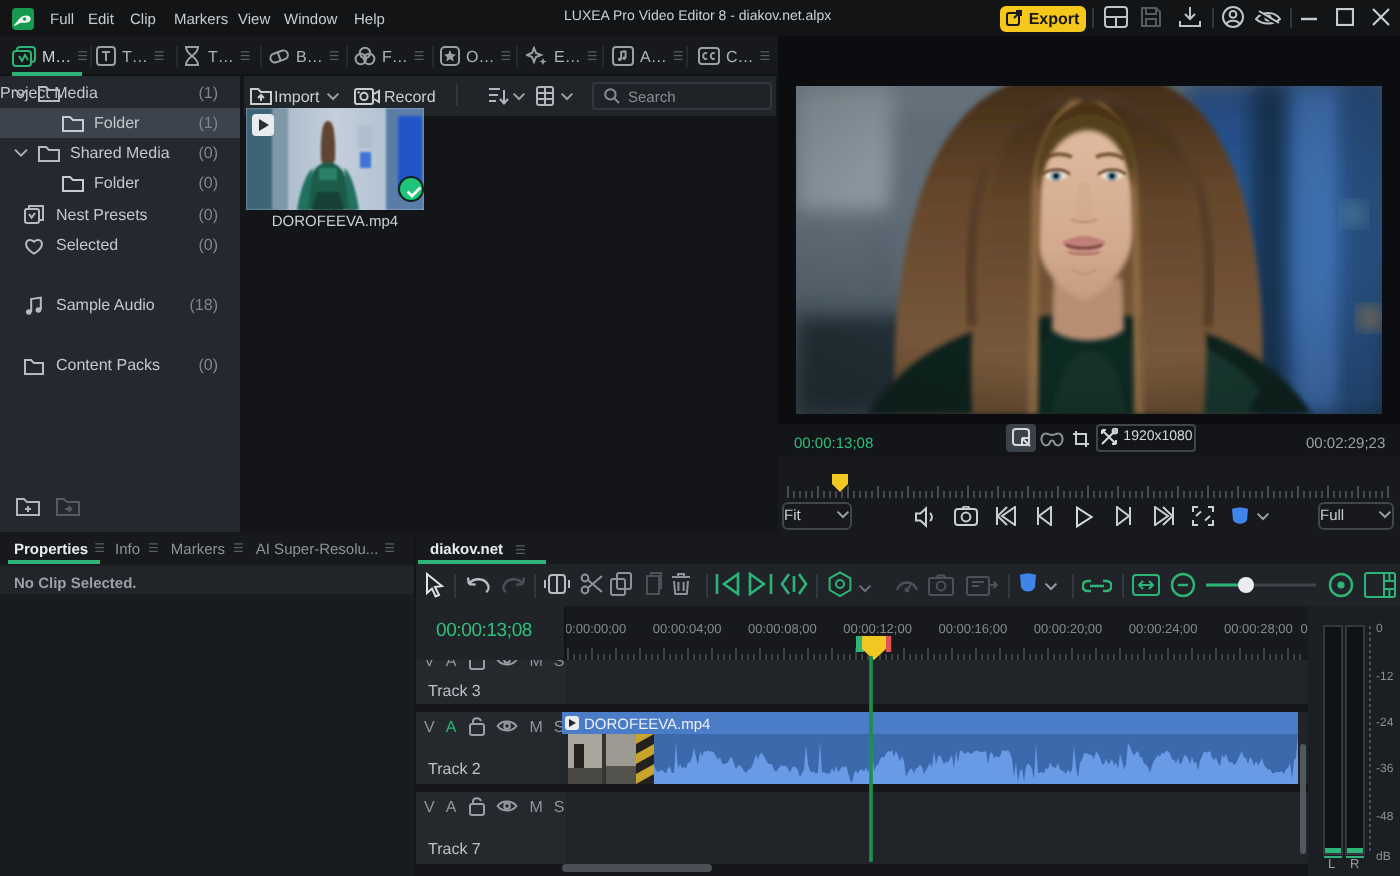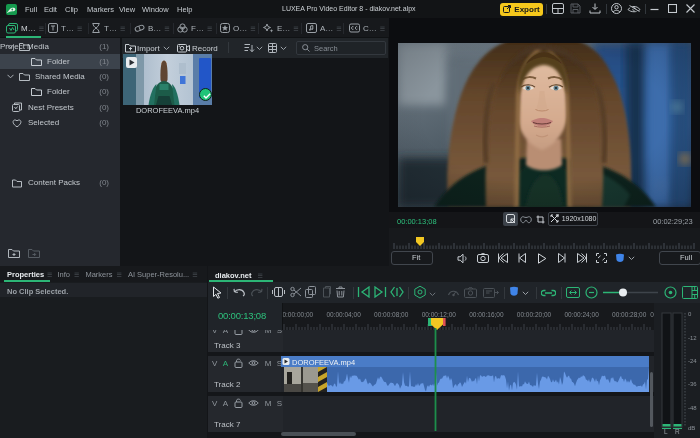--- a/index.html
+++ b/index.html
@@ -36,21 +36,21 @@
 #preview{left:389px;top:18px;width:311px;height:248px;background:#0c0d10;}
 #pvtabbar{left:0;top:0;width:311px;height:20px;background:#17191c;display:flex;align-items:center;}
 #video{left:9px;top:25px;width:293px;height:164px;background:#000;}
 #inforow{left:0;top:194px;width:311px;height:16px;background:#141518;}
 #tc-l{left:8px;top:199px;font-size:7.5px;color:#2dc07c;}
 #tc-r{left:264px;top:199px;font-size:7.5px;color:#9aa0a6;}
 #segctl{left:114px;top:194px;height:14px;display:flex;}
 #resbtn{left:159px;top:193.5px;width:50px;height:14px;border:1px solid #41464d;border-radius:2px;display:flex;align-items:center;justify-content:center;gap:3px;color:#d6dade;font-size:7px;}
 #scrub{left:0;top:210px;width:311px;height:22px;background:#17191c;}
 #transport{left:0;top:232px;width:311px;height:16px;background:#17191c;}
-.combo{border:1px solid #41464d;border-radius:3px;height:14px;display:flex;align-items:center;justify-content:space-between;padding:0 20px;color:#c9ced3;font-size:7.5px;}
+.combo{border:1px solid #41464d;border-radius:3px;height:14px;display:flex;align-items:center;justify-content:space-between;padding:0 0;color:#c9ced3;font-size:7.5px;}
 
 #props{left:0;top:266px;width:207px;height:172px;background:#191c1f;}
 #propstabs{left:0;top:0;width:207px;height:16px;background:#17191c;display:flex;align-items:center;}
 #propsgreen{left:4px;top:14px;width:46px;height:2px;background:#2cb576;}
 #noclip{left:7px;top:21px;font-size:7.5px;color:#9ba1a7;font-weight:bold;}
 
 #tl{left:208px;top:266px;width:492px;height:172px;background:#141619;}
 #tltabs{left:0;top:0;width:492px;height:16px;background:#17191c;}
 #tlgreen{left:1px;top:14px;width:64px;height:2px;background:#2cb576;}
 #tltoolbar{left:0;top:16px;width:492px;height:21px;background:#202429;display:flex;align-items:center;}
@@ -254,20 +254,29 @@
       <span style="margin-left:28px">Nest Presets</span>
       <span class="cnt">(0)</span>
     </div>
 <div class="a trow" style="top:76.5px">
       <svg class="a" style="left:12px;top:3px" width="10" height="10" viewBox="0 0 10 10">
         <path d="M5 8.8 C-1.8 4.7 1.6 0.1 5 2.8 C8.4 0.1 11.8 4.7 5 8.8 Z" fill="none" stroke="#b6bcc2"></path>
       </svg>
       <span style="margin-left:28px">Selected</span>
       <span class="cnt">(0)</span>
     </div>
+<div class="a trow" style="top:106.7px">
+      <svg class="a" style="left:12px;top:3px" width="10" height="10" viewBox="0 0 10 10">
+        <path d="M3.6 8 V1.5 L8.4 0.8 V7" stroke="#b6bcc2" fill="none"></path>
+        <circle cx="2.4" cy="8" r="1.4" fill="#b6bcc2"></circle>
+        <circle cx="7.2" cy="7" r="1.4" fill="#b6bcc2"></circle>
+      </svg>
+      <span style="margin-left:28px">Sample Audio</span>
+      <span class="cnt">(18)</span>
+    </div>
 <div class="a trow" style="top:136.9px">
       <svg class="a" style="left:12px;top:3px" width="10" height="10" viewBox="0 0 10 10">
         <path d="M0.5 2 H3.5 L5 3.5 H9.5 V9 H0.5 Z" fill="none" stroke="#b6bcc2"></path>
       </svg>
       <span style="margin-left:28px">Content Packs</span>
       <span class="cnt">(0)</span>
     </div>
 <svg class="a" style="left:8px;top:210px" width="12" height="10" viewBox="0 0 12 10">
       <path d="M0.5 1.5 H4 L5.5 3 H11.5 V9.5 H0.5 Z" fill="none" stroke="#b0b6bc"></path>
       <path d="M6 5 V8 M4.5 6.5 H7.5" stroke="#b0b6bc"></path>

